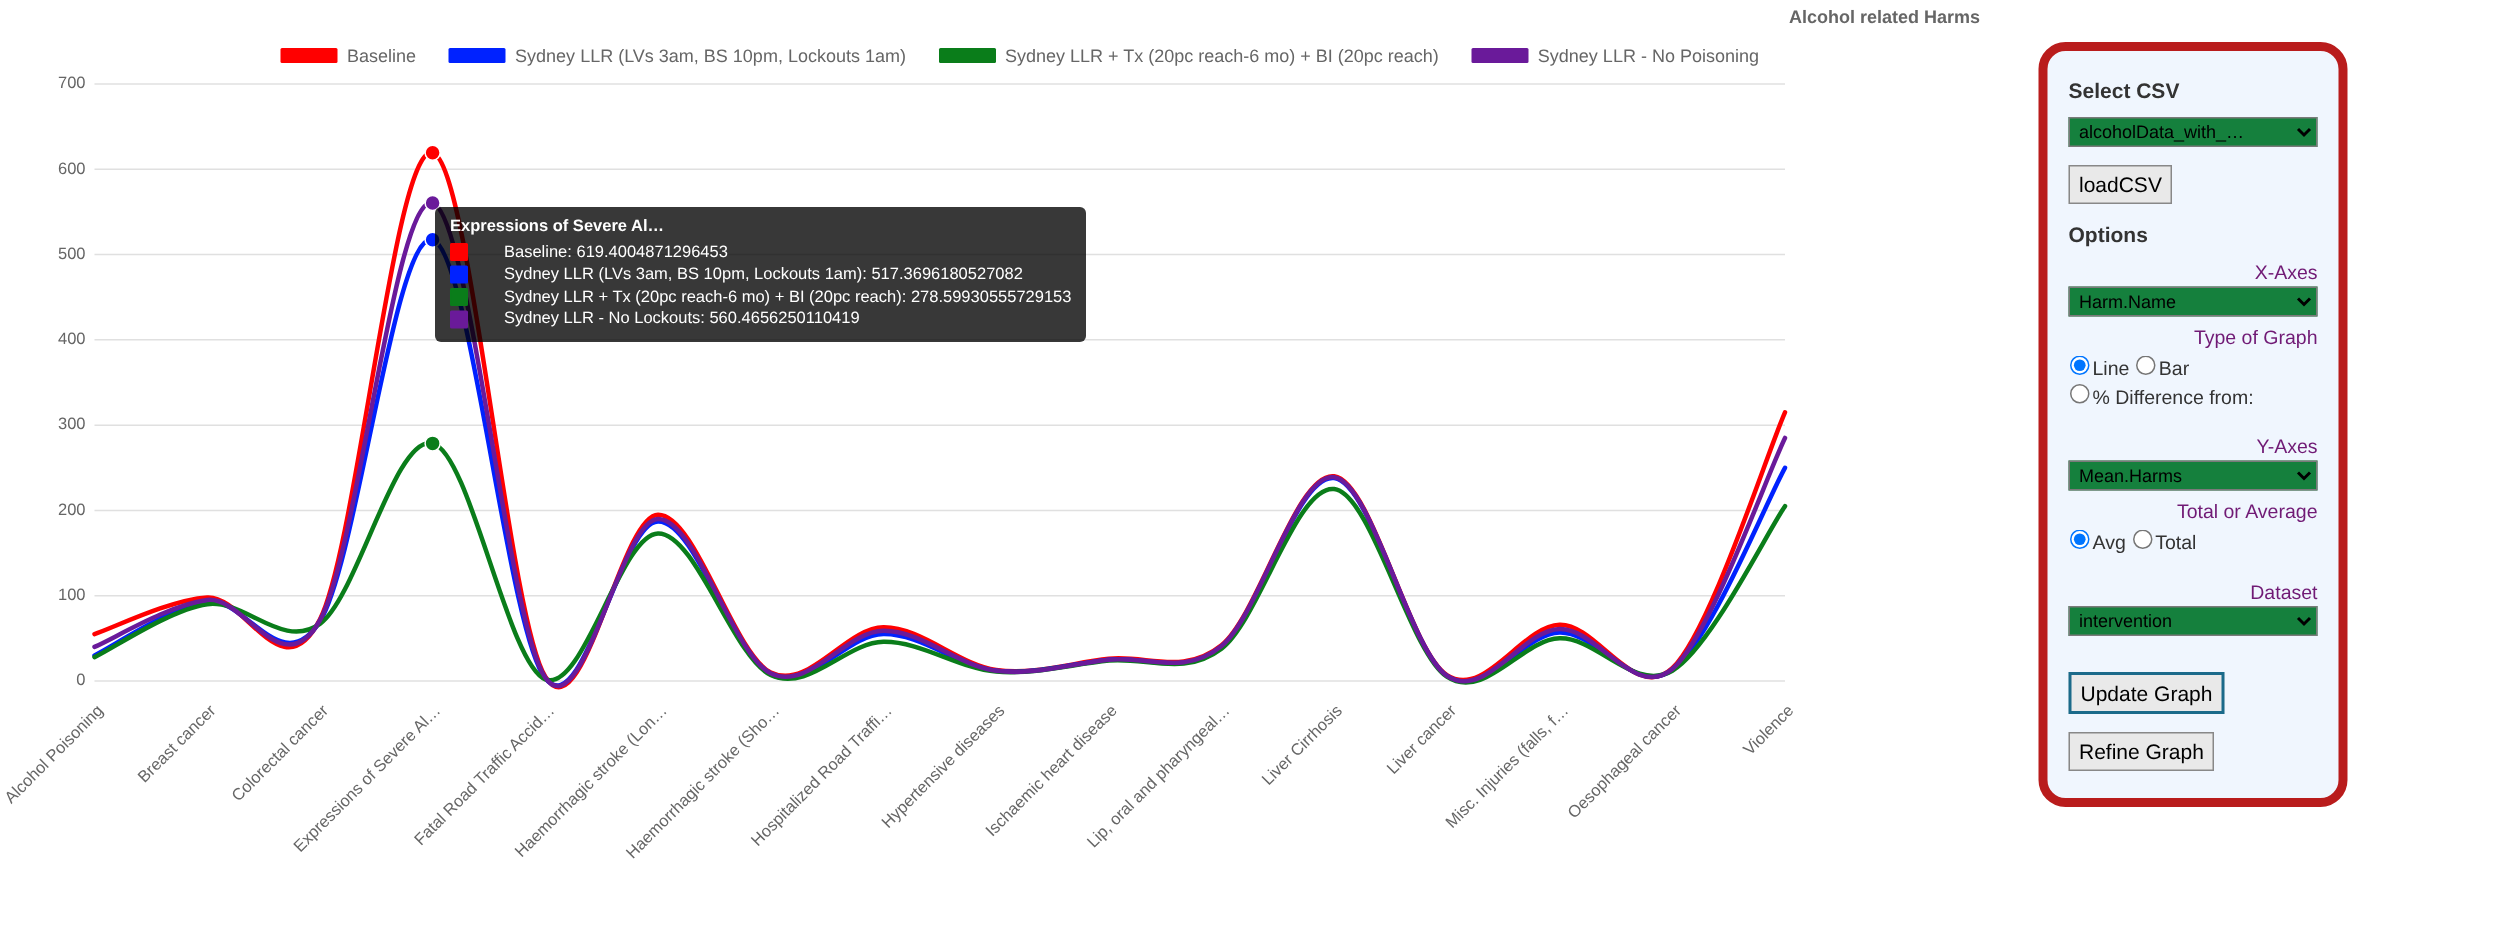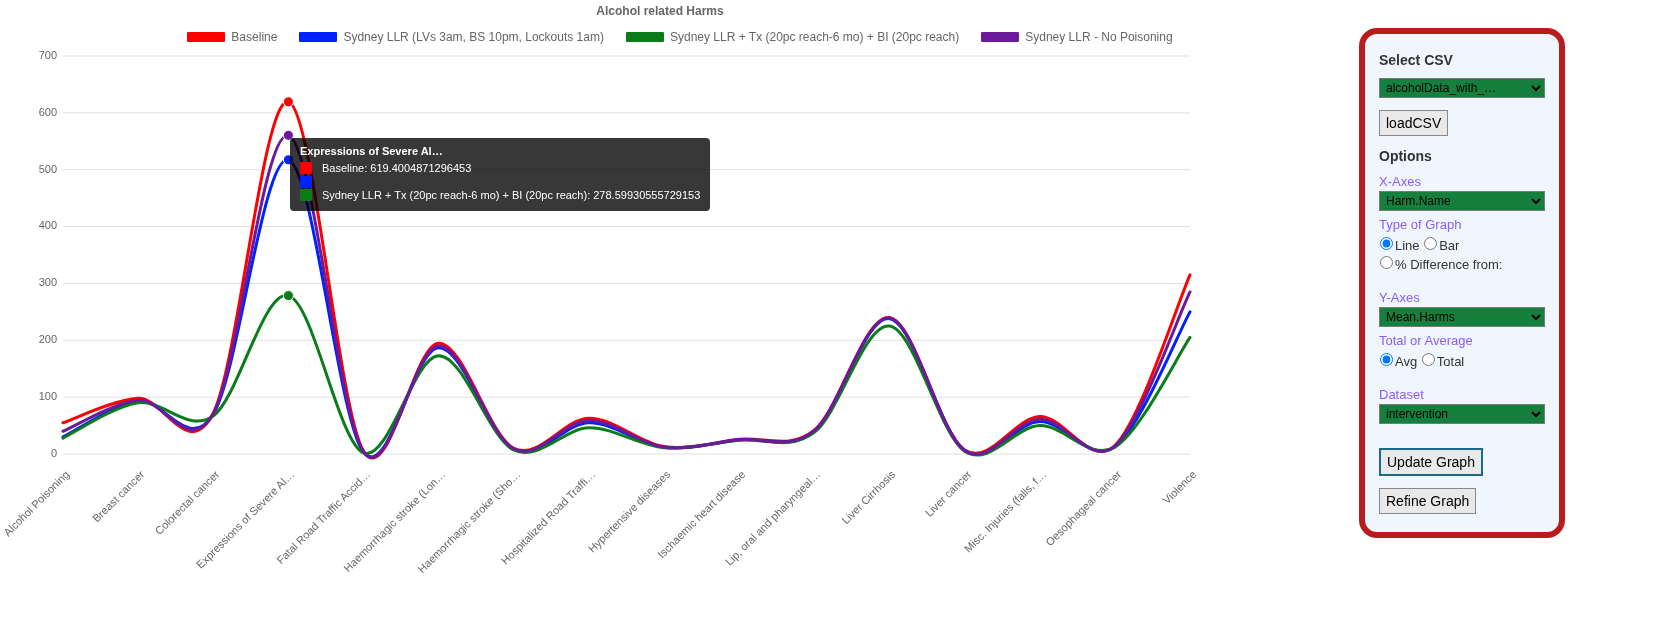--- a/index.html
+++ b/index.html
@@ -24,21 +24,21 @@
     left: 0;
     top: 0;
     width: 1320px;
     height: 618px;
   }
   .chart-title {
     position: absolute;
     left: 0;
     right: 0;
     top: 4px;
-    text-align: center;
+    text-align: right;
     font-weight: bold;
     font-size: 12px;
     color: #666;
   }
   .legend {
     position: absolute;
     top: 30px;
     left: 60px;
     right: 20px;
     display: flex;
@@ -114,21 +114,21 @@
     pointer-events: none;
     max-width: 440px;
   }
   .tooltip-title {
     font-weight: bold;
     margin-bottom: 2px;
   }
   .tooltip-row {
     display: flex;
     align-items: center;
-    gap: 10px;
+    gap: 24px;
   }
   .tip-swatch {
     width: 10px;
     height: 10px;
     border-radius: 1px;
     flex: 0 0 10px;
   }
   .hover-dot {
     stroke: #fff;
     stroke-width: 1;
@@ -146,23 +146,24 @@
     box-sizing: border-box;
   }
   .panel h3 {
     margin: 0 0 10px 0;
     font-size: 14px;
     color: #333;
   }
   .panel label.section {
     display: block;
     font-size: 13px;
-    color: #8b5cf6;
+    color: #701a75;
     margin-top: 6px;
     margin-bottom: 2px;
+    text-align: right;
   }
   .panel select {
     width: 100%;
     box-sizing: border-box;
     font-size: 12px;
     padding: 1px 2px;
     border: 1px solid #7a7a7a;
     background: #15803d;
     height: 20px;
   }
@@ -261,25 +262,30 @@
 
     <div class="tooltip" id="tooltip" style="left:290px; top:138px;">
       <div class="tooltip-title">Expressions of Severe Al…</div>
       <div id="tooltip-rows">
           <div class="tooltip-row">
             <span class="tip-swatch" style="background: rgb(255, 0, 0); border: 1px solid rgb(255, 0, 0);"></span>
             <span>Baseline: 619.4004871296453</span>
           </div>
           <div class="tooltip-row">
             <span class="tip-swatch" style="background: rgb(0, 34, 255); border: 1px solid rgb(0, 34, 255);"></span>
+            <span>Sydney LLR (LVs 3am, BS 10pm, Lockouts 1am): 517.3696180527082</span>
           </div>
           <div class="tooltip-row">
             <span class="tip-swatch" style="background: rgb(10, 125, 26); border: 1px solid rgb(10, 125, 26);"></span>
             <span>Sydney LLR + Tx (20pc reach-6 mo) + BI (20pc reach): 278.59930555729153</span>
           </div>
+          <div class="tooltip-row">
+            <span class="tip-swatch" style="background: rgb(106, 26, 154); border: 1px solid rgb(106, 26, 154);"></span>
+            <span>Sydney LLR - No Lockouts: 560.4656250110419</span>
+          </div>
         </div>
     </div>
 
   </div>
 
   <div class="panel">
     <h3>Select CSV</h3>
 
     <select>
       <option>alcoholData_with_…</option>

